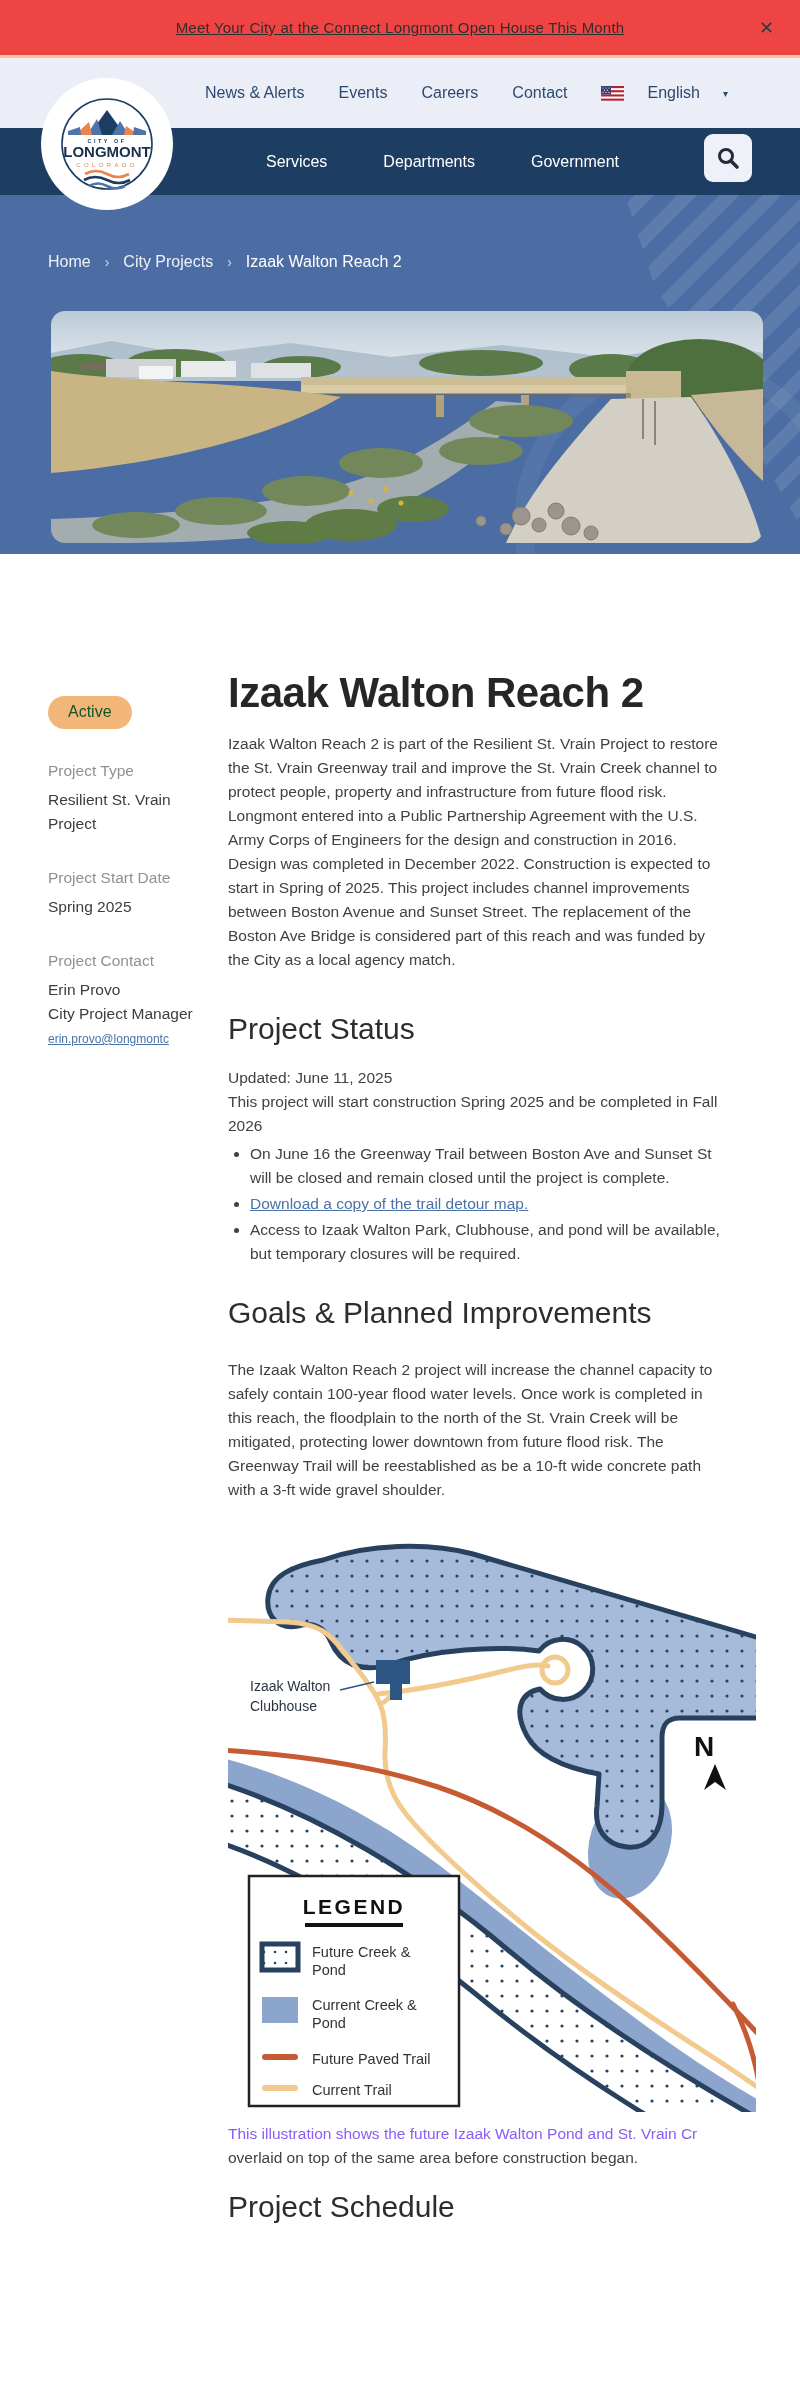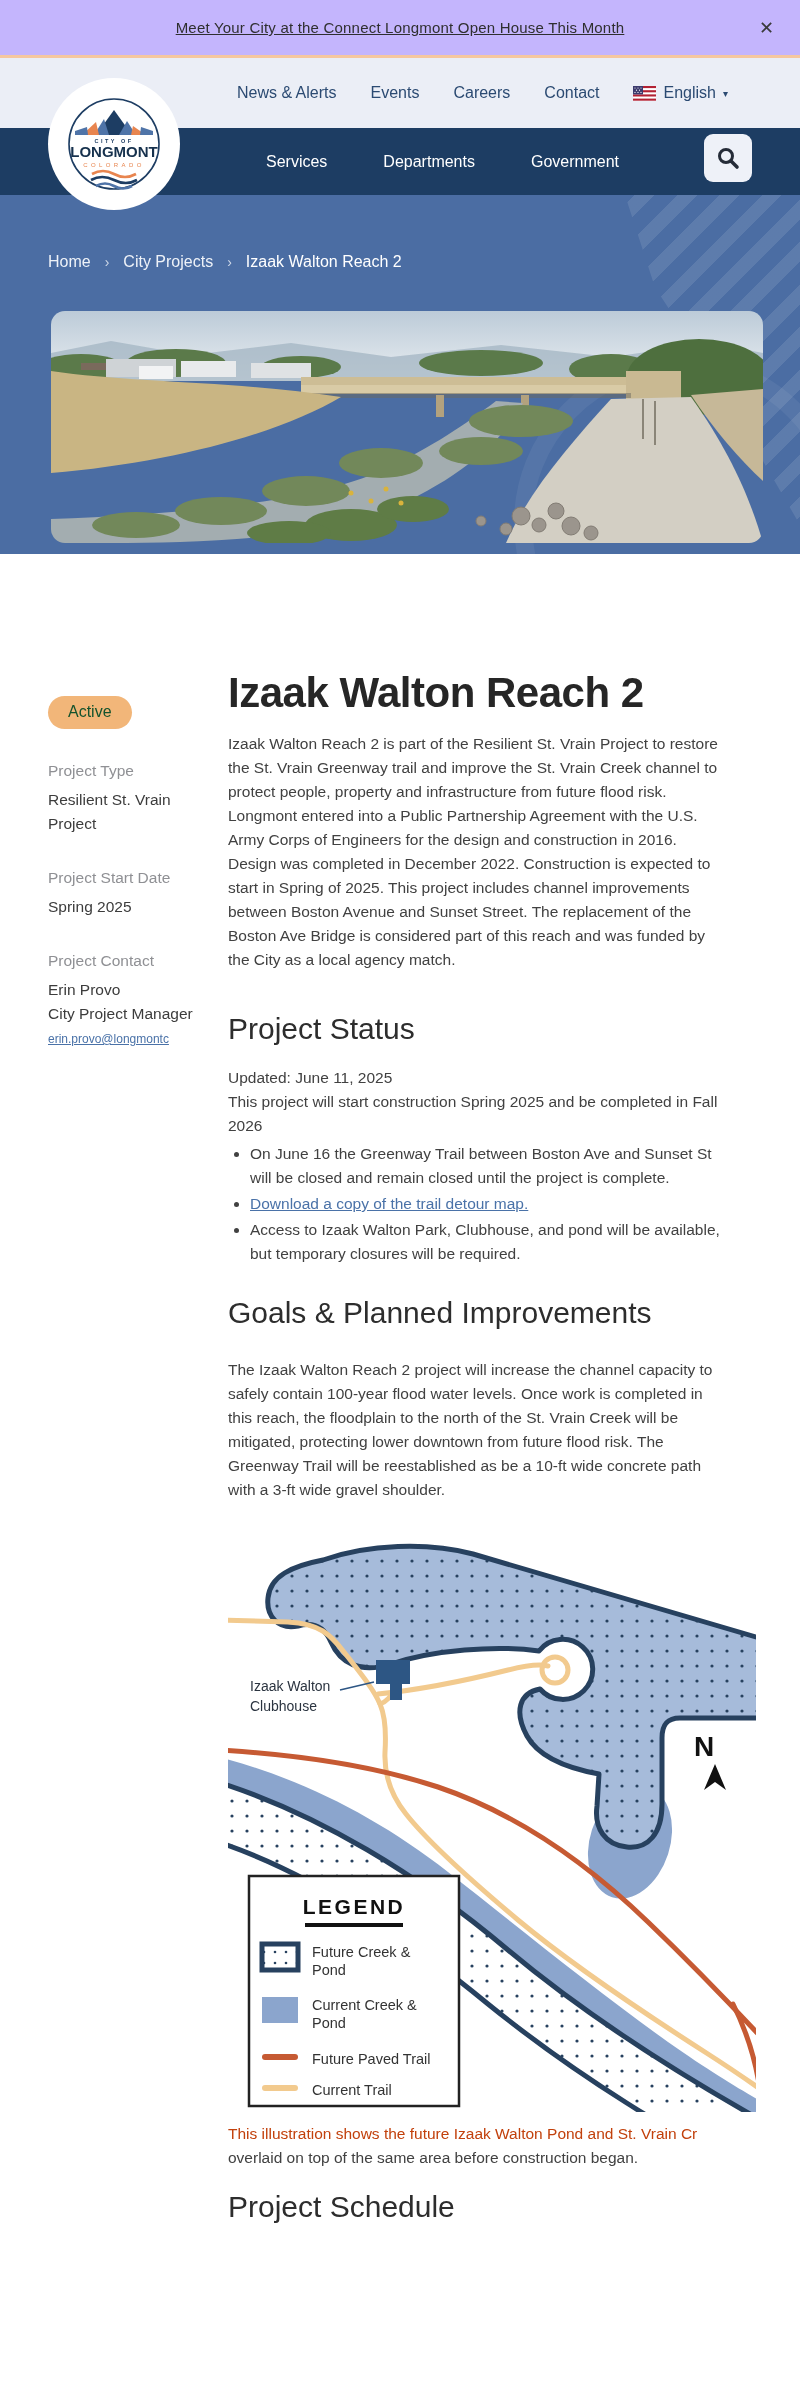--- a/index.html
+++ b/index.html
@@ -1,43 +1,43 @@
 <!DOCTYPE html>
 <html><head>
 <meta charset="utf-8">
 <style>
   html,body{margin:0;padding:0;}
   body{width:800px;height:2400px;overflow:hidden;background:#ffffff;
        font-family:"Liberation Sans","DejaVu Sans",sans-serif;position:relative;}
   a{cursor:pointer;}
 
   
-  .banner{position:absolute;left:0;top:0;width:800px;height:55px;background:#c4b5fd;
+  .banner{position:absolute;left:0;top:0;width:800px;height:55px;background:#ef4444;
           border-bottom:3px solid #f6c79f;display:flex;align-items:center;justify-content:center;}
   .banner-link{font-size:15px;color:#2f2f2f;font-weight:500;text-decoration:underline;letter-spacing:.2px;}
   .banner-close{position:absolute;right:20px;top:50%;transform:translateY(-50%);
                 font-size:18px;color:#3a3a3a;background:none;border:none;line-height:1;}
 
   
   .utility{position:absolute;left:0;top:58px;width:800px;height:70px;background:#ebeef6;
            display:flex;align-items:center;justify-content:flex-end;gap:34px;
            padding-right:72px;box-sizing:border-box;}
   .utility a{color:#2b4a72;font-size:16px;font-weight:500;text-decoration:none;}
-  .lang{display:flex;align-items:center;gap:7px;color:#2b4a72;font-size:16px;font-weight:500;}
+  .lang{display:flex;align-items:center;gap:23px;color:#2b4a72;font-size:16px;font-weight:500;}
   .caret{font-size:10px;color:#2b4a72;}
 
   
   .mainnav{position:absolute;left:0;top:128px;width:800px;height:67px;background:#1d3d63;
            display:flex;align-items:center;gap:56px;padding-left:266px;box-sizing:border-box;}
   .mainnav a{color:#ffffff;font-size:16px;font-weight:500;text-decoration:none;}
   .search-btn{position:absolute;right:48px;top:6px;width:48px;height:48px;background:#eef1f8;
               border:none;border-radius:9px;display:flex;align-items:center;justify-content:center;}
 
   
-  .logo{position:absolute;left:47px;top:77px;width:134px;height:134px;z-index:6;}
+  .logo{position:absolute;left:40px;top:77px;width:134px;height:134px;z-index:6;}
 
   
   .band{position:absolute;left:0;top:195px;width:800px;height:359px;background:#4b6da3;overflow:hidden;}
   .wm{position:absolute;right:0;top:0;width:250px;height:330px;
       background:repeating-linear-gradient(135deg,rgba(255,255,255,.10) 0 14px,rgba(255,255,255,0) 14px 30px);
       clip-path:polygon(30% 0,100% 0,100% 100%,68% 58%,42% 28%);}
   .wm2{position:absolute;right:-50px;top:160px;width:300px;height:300px;border-radius:50%;
        border:18px solid rgba(255,255,255,.06);}
   .breadcrumb{position:absolute;left:48px;top:58px;display:flex;gap:14px;align-items:center;font-size:16px;}
   .crumb{color:#eef2f8;text-decoration:none;}
@@ -62,21 +62,21 @@
   .sec-status{margin-top:36px;}
   .sec-goals{margin-top:26px;max-width:430px;}
   .sec-schedule{margin-top:16px;}
   .body-p{margin:16px 0 0;font-size:15.5px;line-height:24px;color:#414141;}
   .status-block{margin-top:16px;font-size:15.5px;line-height:24px;color:#414141;}
   .status-list{margin:4px 0 0;padding-left:22px;}
   .status-list li{font-size:15.5px;line-height:24px;color:#414141;margin:2px 0;}
   .inline-link{color:#4a72a8;text-decoration:underline;}
   .goals-p{margin-top:24px;}
   .map{margin-top:40px;width:528px;height:570px;position:relative;}
-  .caption1{margin:10px 0 0;font-size:15.5px;line-height:24px;color:#c2410c;
+  .caption1{margin:10px 0 0;font-size:15.5px;line-height:24px;color:#8b5cf6;
             white-space:nowrap;overflow:hidden;width:492px;}
   .caption2{margin:0;font-size:15.5px;line-height:24px;color:#414141;}
 </style>
 </head>
 <body>
 
 <div class="banner">
   <a class="banner-link">Meet Your City at the Connect Longmont Open House This Month</a>
   <button class="banner-close">✕</button>
 </div>

